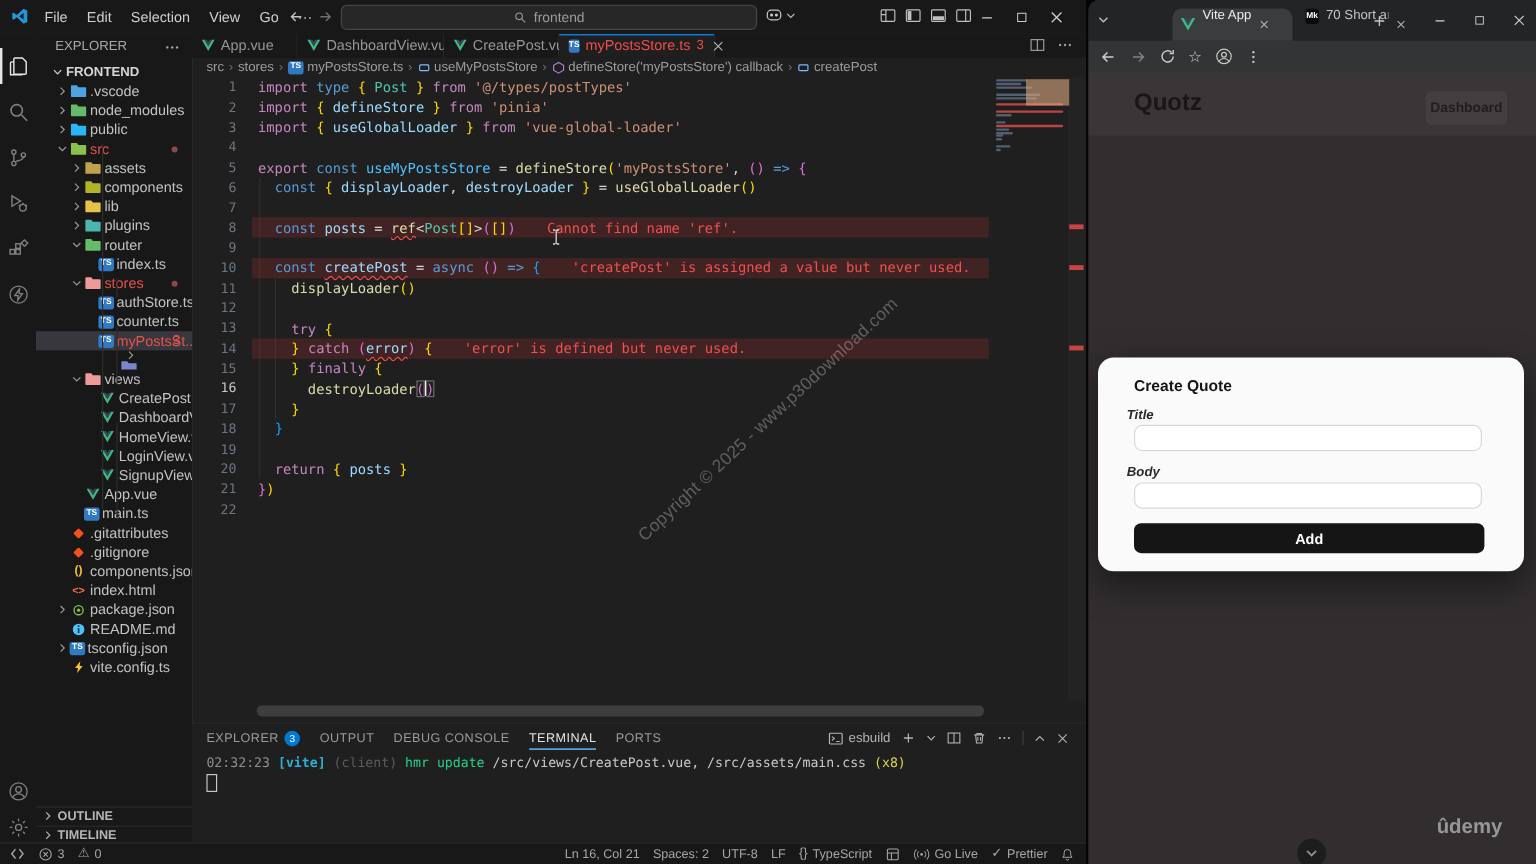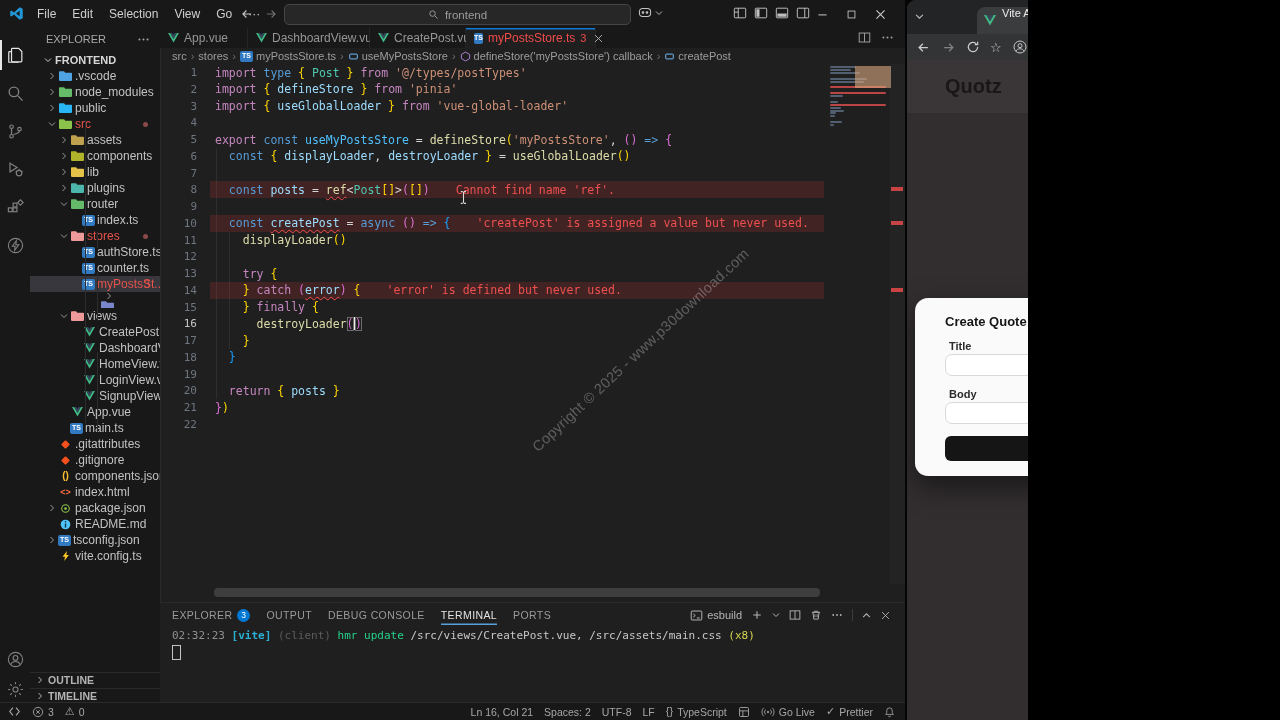--- a/index.html
+++ b/index.html
@@ -1,16 +1,16 @@
 <!DOCTYPE html>
 <html><head>
 <meta charset="utf-8">
 <style>
   html,body{margin:0;padding:0;background:#000;}
-  #stage{position:relative;width:1028px;height:720px;background:#050505;overflow:hidden;
+  #stage{position:relative;width:1280px;height:720px;background:#050505;overflow:hidden;
          font-family:"Liberation Sans",sans-serif;cursor:default;}
   .icon{display:inline-flex;align-items:center;justify-content:center;line-height:0;}
   
   #vscode{position:absolute;left:0;top:0;width:905px;height:720px;background:#1f1f1f;color:#ccc;}
   #titlebar{position:absolute;left:0;top:0;width:905px;height:28px;background:#181818;border-bottom:1px solid #2a2a2a;}
   #vslogo{position:absolute;left:9px;top:6px;}
   #menus{position:absolute;left:30px;top:0;height:28px;display:flex;align-items:center;gap:2px;}
   .menu-item{font-size:12px;color:#cfcfcf;padding:2px 7px;border-radius:4px;}
   #histnav{position:absolute;left:240px;top:0;height:28px;display:flex;gap:10px;align-items:center;color:#c3c3c3;}
   #nav-fwd{opacity:.5;}
@@ -109,21 +109,21 @@
            font-size:11px;color:#d6d6d6;min-width:0;}
   #urltext{overflow:hidden;white-space:nowrap;}
   #bpage{position:absolute;left:0;top:60px;width:373px;height:660px;background:#322e2f;}
   #pageheader{position:absolute;left:0;top:0;width:373px;height:53px;background:#3a3637;}
   #brand{position:absolute;left:38px;top:15px;font-size:20px;font-weight:800;color:#1a1617;}
   #dashbtn{position:absolute;right:24px;top:16px;width:68px;height:28px;background:#433f40;border-radius:5px;
            display:flex;align-items:center;justify-content:center;font-size:11.5px;font-weight:700;color:#211d1e;}
   #quotecard{position:absolute;left:8px;top:238px;width:355px;height:178px;background:#fbfafa;border-radius:13px;
              box-shadow:0 10px 28px rgba(0,0,0,.5);}
   #cq-title{position:absolute;left:30px;top:16px;font-size:13px;font-weight:700;color:#161616;}
-  .flabel{position:absolute;left:34px;font-size:11px;font-weight:600;color:#2a2a2a;}
+  .flabel{position:absolute;left:24px;font-size:11px;font-weight:600;color:#2a2a2a;font-style:italic;}
   .finput{position:absolute;left:30px;width:290px;height:22px;border:1px solid #dcd8d5;border-radius:7px;background:#fff;
           box-sizing:border-box;outline:none;font-size:11px;padding:0 8px;}
   #addbtn{position:absolute;left:30px;top:138px;width:292px;height:25px;background:#151515;border-radius:6px;color:#fff;
           font-size:12px;font-weight:700;display:flex;align-items:center;justify-content:center;border:none;}
   #udemy{position:absolute;right:28px;bottom:21px;font-size:17px;font-weight:700;color:#979797;}
   #scrollfab{position:absolute;left:174px;bottom:-3px;width:24px;height:24px;border-radius:50%;background:#1d1d1d;
              display:flex;align-items:center;justify-content:center;color:#909090;}
   
   #copyrightwm{position:absolute;left:468px;top:342px;width:345px;text-align:center;transform:rotate(-43deg);
                font-size:14.5px;color:rgba(228,228,228,0.32);letter-spacing:.3px;pointer-events:none;z-index:50;}

